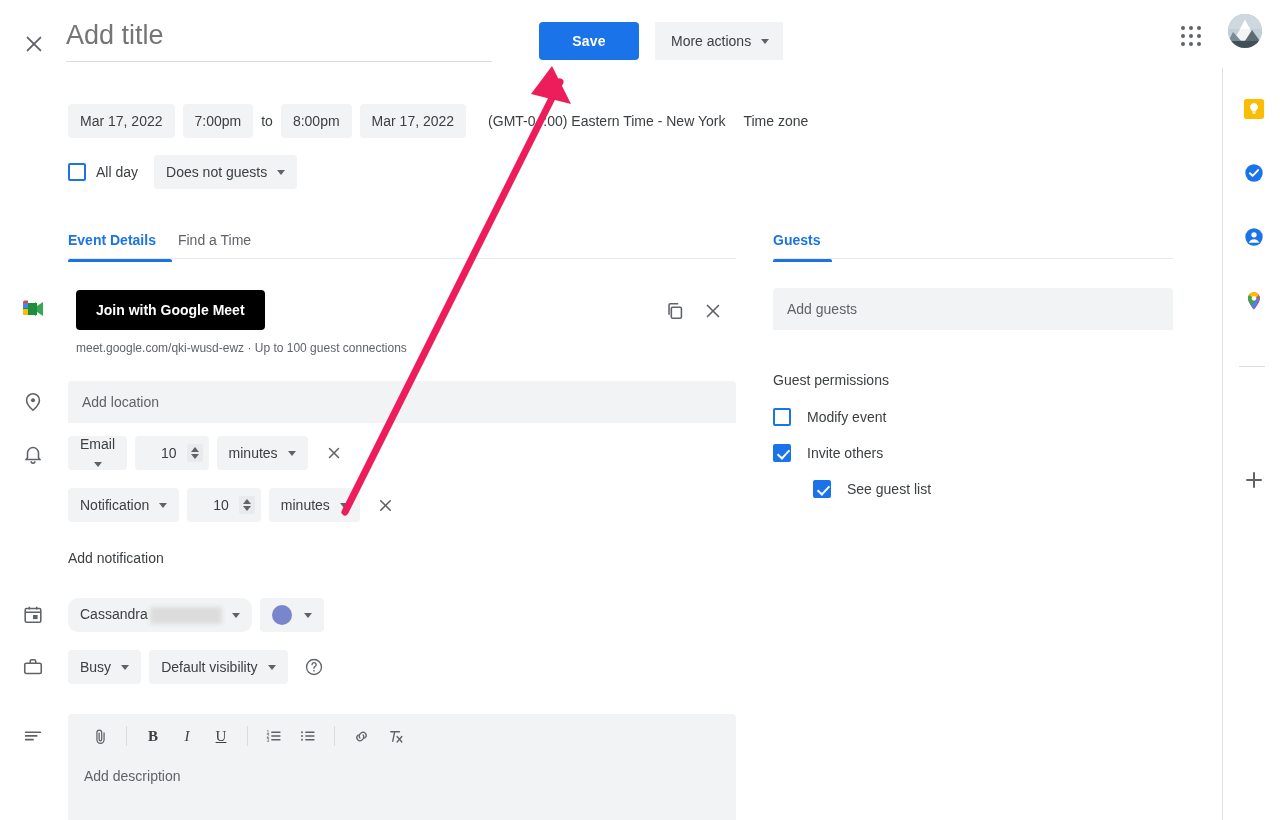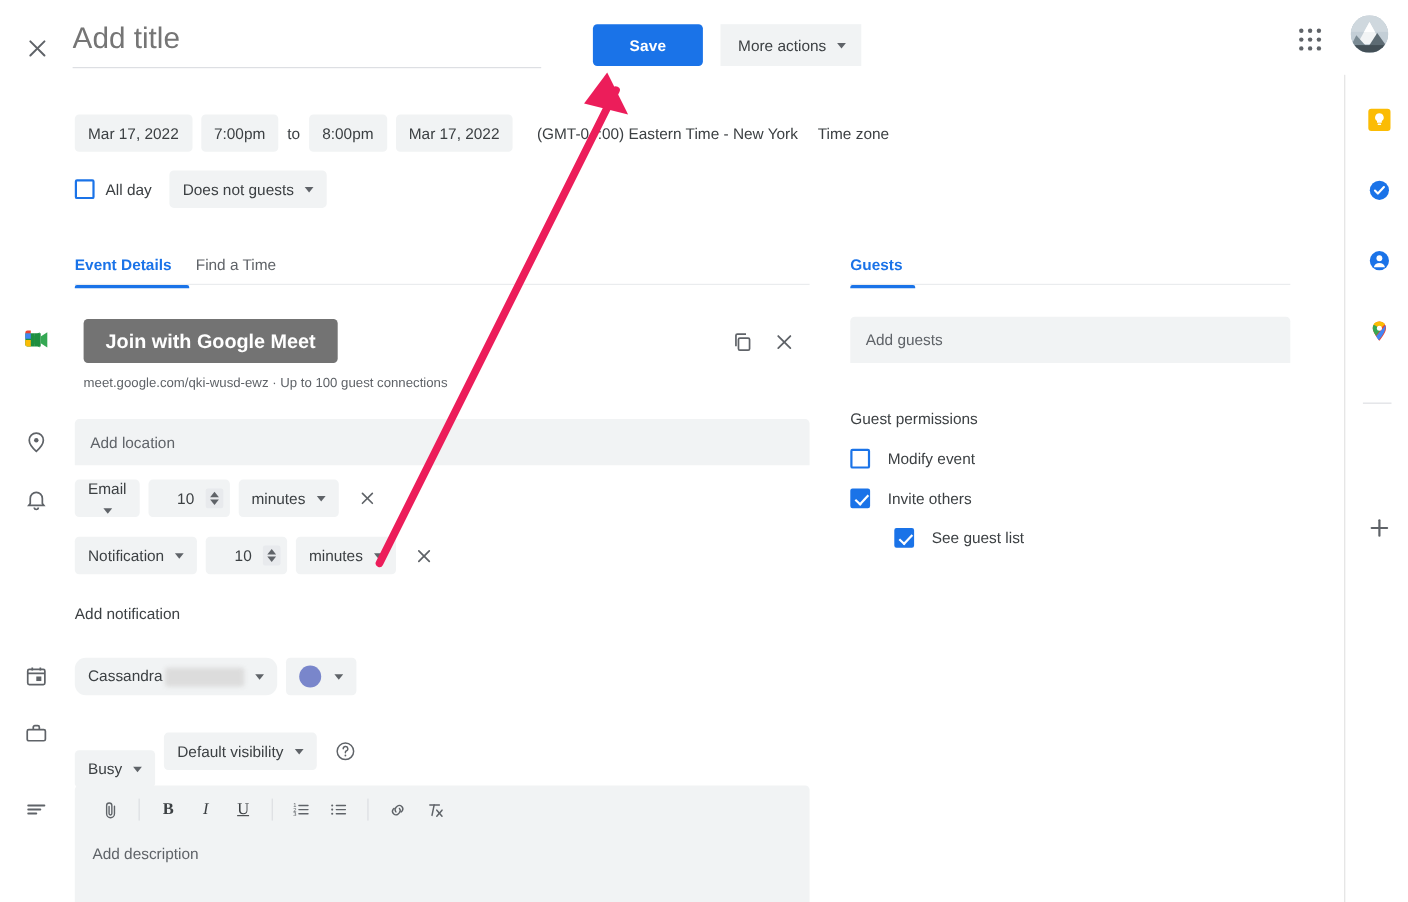--- a/index.html
+++ b/index.html
@@ -86,23 +86,23 @@
   .guests-tabs { position:absolute; left:773px; top:232px; width:400px; }
   .guests-underline { height:3px; background:#1a73e8; border-radius:2px 2px 0 0; width:59px; }
   .guests-rule { height:1px; background:#e8eaed; width:400px; margin-top:-3px; }
 
   
   .gicon { position:absolute; left:20px; width:26px; height:26px; color:#5f6368;
            display:flex; align-items:center; justify-content:center; }
 
   
   .meet-btn {
-    position:absolute; left:76px; top:290px; height:40px; background:#737373;
+    position:absolute; left:76px; top:290px; height:40px; background:#000000;
     color:#fff; border:none; border-radius:4px; padding:0 20px;
-    font-size:18px; font-weight:700; cursor:pointer;
+    font-size:14px; font-weight:700; cursor:pointer;
     font-family:"Liberation Sans", sans-serif;
   }
   .meet-sub { position:absolute; left:76px; top:341px; font-size:12px; color:#5f6368; }
   .meet-copy { position:absolute; left:664px; top:300px; width:22px; height:22px; cursor:pointer; color:#5f6368; }
   .meet-close { position:absolute; left:702px; top:300px; width:22px; height:22px; cursor:pointer; color:#5f6368; }
 
   
   .field {
     background:#f1f3f4; border:none; border-radius:4px 4px 0 0; height:42px;
     display:flex; align-items:center; padding:0 14px; font-size:14px; color:#5f6368;
@@ -362,21 +362,21 @@
     </span>
     <span class="caret"></span>
   </button>
   <button class="chip" style="gap:12px;">
     <span class="swatch" style="background: rgb(121, 134, 203);"></span>
     <span class="caret"></span>
   </button>
 </div>
 
 <div class="notif-row" style="left:68px; top:650px;">
-  <button class="chip" style="gap:10px;margin-top:32px;">
+  <button class="chip" style="gap:10px;">
     <span>Busy</span>
     <span class="caret"></span>
   </button>
   <button class="chip" style="gap:10px;">
     <span>Default visibility</span>
     <span class="caret"></span>
   </button>
   <div class="xbtn" style="margin-left:6px;">
     <svg width="20" height="20" viewBox="0 0 24 24" fill="none" stroke="#5f6368" stroke-width="1.6">
       <circle cx="12" cy="12" r="9"></circle>

